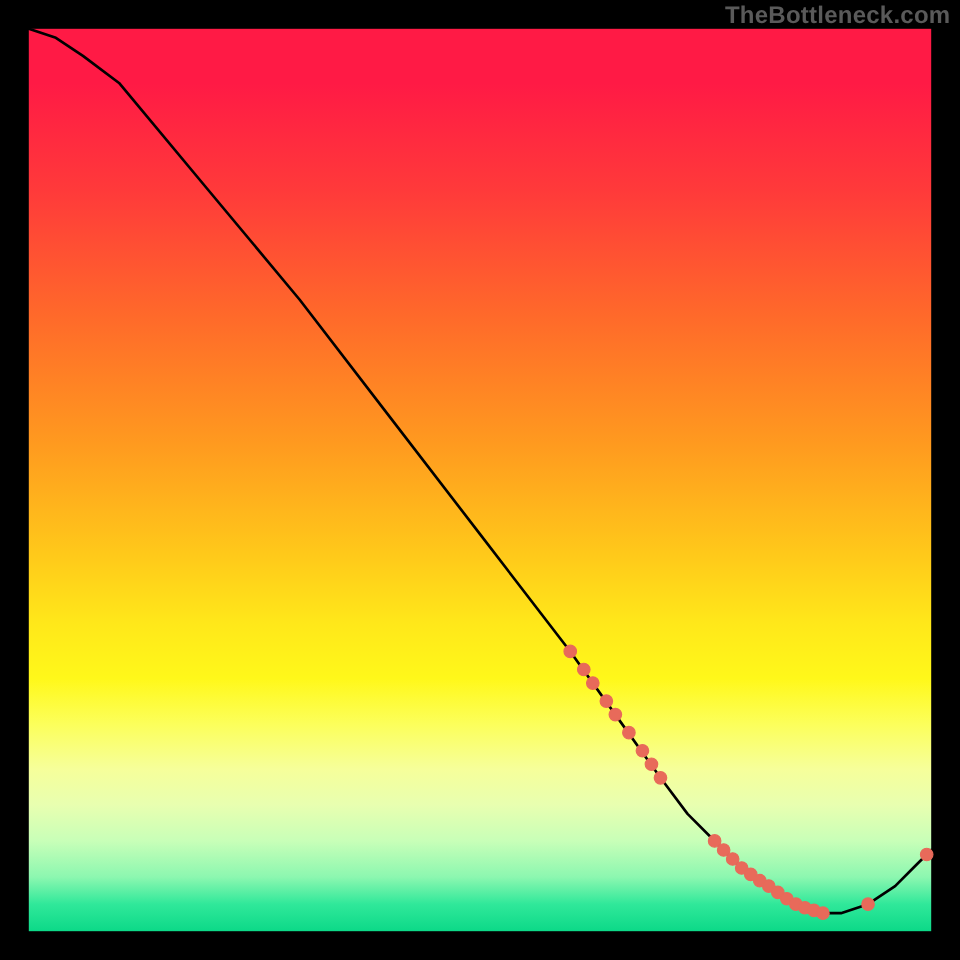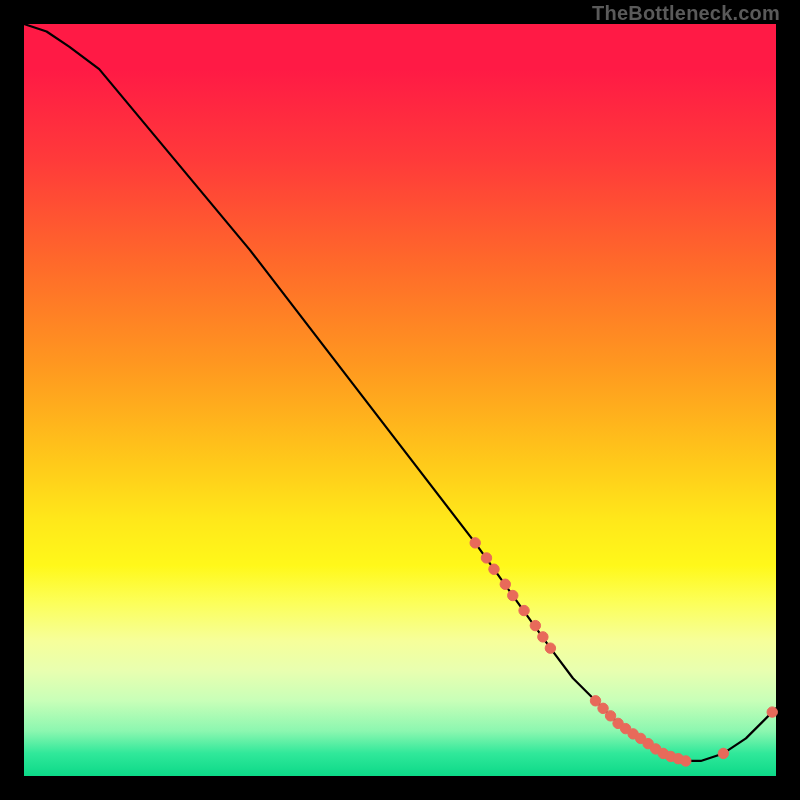--- a/index.html
+++ b/index.html
@@ -30,21 +30,21 @@
       #e8ffb0 86%,
       #c8ffb8 90%,
       #8cf7b0 94%,
       #30e89a 97%,
       #0cd988 100%
     );
   }
   .attribution {
     position: absolute;
     top: 2px;
-    right: 20px;
+    right: 8px;
     font-family: Arial, Helvetica, sans-serif;
     font-size: 20px;
     font-weight: bold;
     color: #5a5a5a;
     letter-spacing: 0.2px;
   }
   svg.overlay {
     position: absolute;
     left: 0; top: 0;
     width: 752px; height: 752px;

